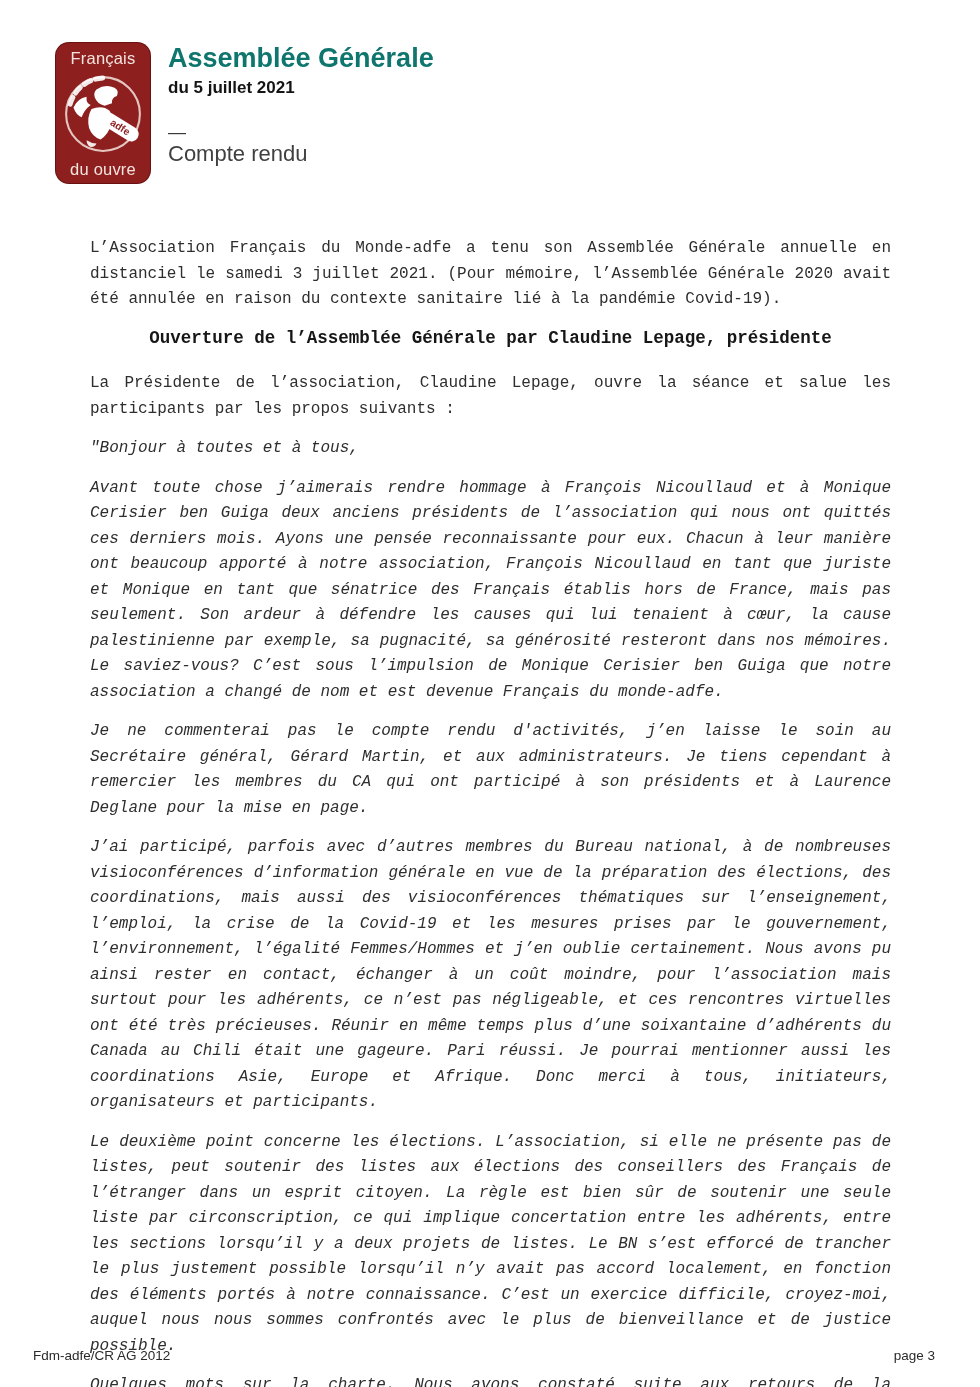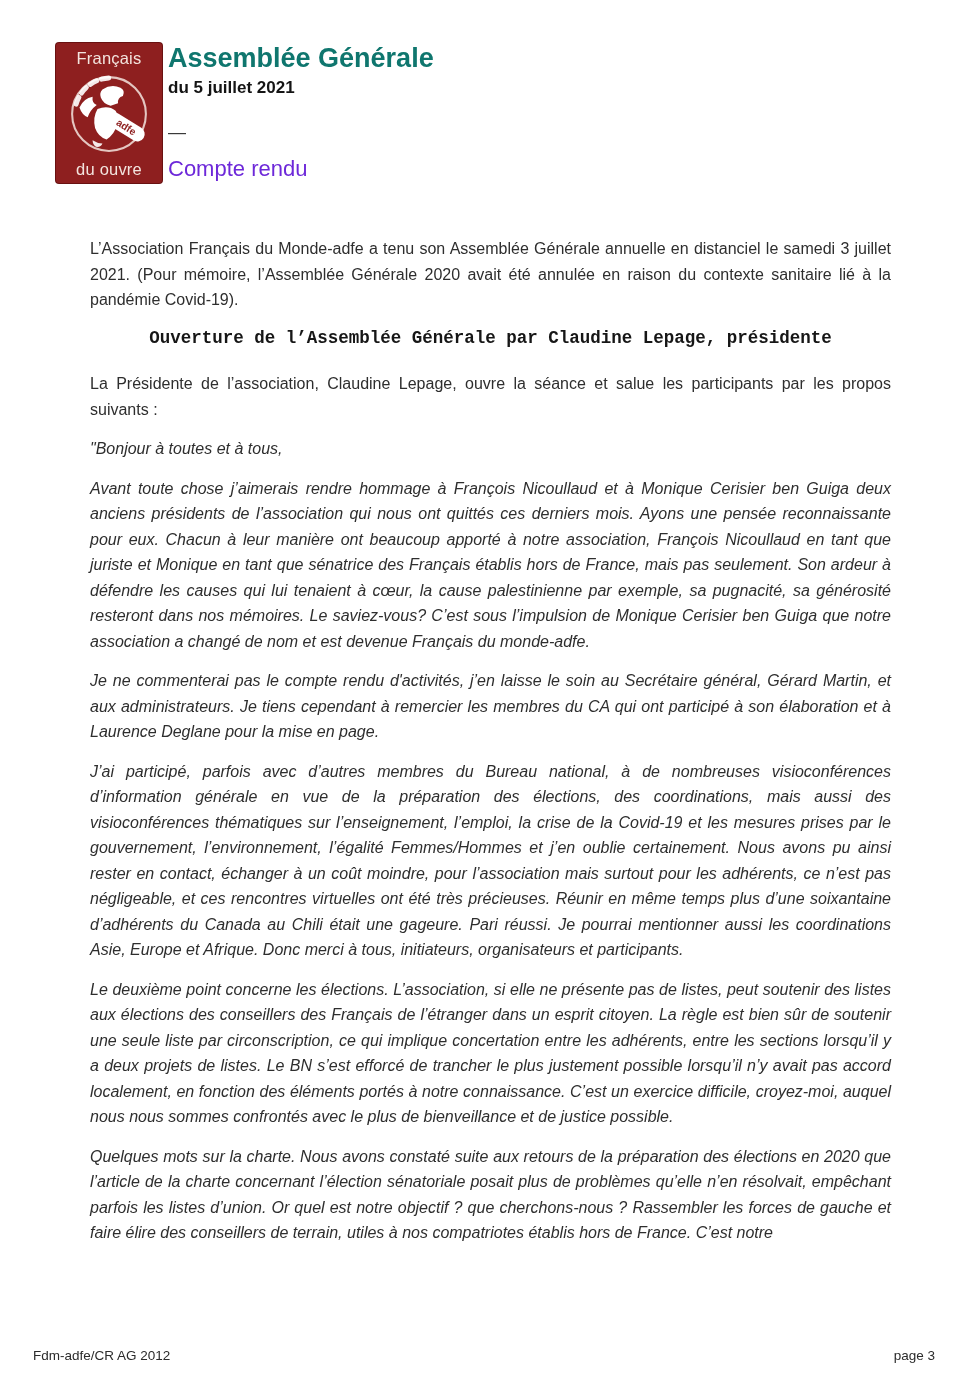--- a/index.html
+++ b/index.html
@@ -8,45 +8,46 @@
     width:980px; height:1387px;
     background:#ffffff;
     font-family:"Liberation Sans", sans-serif;
     color:#2e2e2e;
     overflow:hidden;
   }
 
   
   .logo {
     position:absolute; left:55px; top:42px;
-    width:108px; height:142px;
-    border-radius:4px;
+    width:96px; height:142px;
+    border-radius:14px;
     box-sizing:border-box;
     border:1px solid rgba(60,0,0,.45);
     display:flex; flex-direction:column;
     align-items:center; justify-content:space-between;
     padding:7px 0 6px;
   }
   .logo-word { color:#f3e4de; font-size:16.5px; line-height:1; letter-spacing:.2px; }
   .logo-globe { width:82px; height:82px; margin:-3px 0 -4px; }
 
   .title-block { position:absolute; left:168px; top:44px; }
   .doc-title  { font-size:27px; font-weight:700; color:#0f766e; line-height:1.1; }
   .doc-date   { font-size:17px; font-weight:700; color:#141414; margin-top:4px; }
   .doc-dash   { font-size:18px; color:#3a3a3a; margin-top:25px; line-height:1; }
-  .doc-subtitle { font-size:22px; color:#6d28d9; margin-top:15px; }
+  .doc-subtitle { font-size:22px; color:#404040; margin-top:0; }
 
   
   .content { position:absolute; left:90px; top:236px; width:801px; }
   .content p {
     margin:0 0 14px 0;
     text-align:justify;
     font-size:16px;
     line-height:25.5px;
     color:#2e2e2e;
+    font-family:Liberation Mono, monospace;
   }
   .section-heading {
     text-align:center;
     font-weight:700;
     font-size:17.5px;
     color:#161616;
     margin:12px 0 22px 0;
     line-height:1.3;
     font-family:Liberation Mono, monospace;
   }
@@ -90,21 +91,21 @@
     <div class="doc-dash">—</div>
     <div class="doc-subtitle">Compte rendu</div>
   </div>
 
   <div class="content">
     <p>L’Association Français du Monde-adfe a tenu son Assemblée Générale annuelle en distanciel le samedi 3 juillet 2021. (Pour mémoire, l’Assemblée Générale 2020 avait été annulée en raison du contexte sanitaire lié à la pandémie Covid-19).</p>
     <h2 class="section-heading">Ouverture de l’Assemblée Générale par Claudine Lepage, présidente</h2>
     <p>La Présidente de l’association, Claudine Lepage, ouvre la séance et salue les participants par les propos suivants :</p>
     <p class="speech">"Bonjour à toutes et à tous,</p>
     <p class="speech">Avant toute chose j’aimerais rendre hommage à François Nicoullaud et à Monique Cerisier ben Guiga deux anciens présidents de l’association qui nous ont quittés ces derniers mois. Ayons une pensée reconnaissante pour eux. Chacun à leur manière ont beaucoup apporté à notre association, François Nicoullaud en tant que juriste et Monique en tant que sénatrice des Français établis hors de France, mais pas seulement. Son ardeur à défendre les causes qui lui tenaient à cœur, la cause palestinienne par exemple, sa pugnacité, sa générosité resteront dans nos mémoires. Le saviez-vous? C’est sous l’impulsion de Monique Cerisier ben Guiga que notre association a changé de nom et est devenue Français du monde-adfe.</p>
-    <p class="speech">Je ne commenterai pas le compte rendu d'activités, j’en laisse le soin au Secrétaire général, Gérard Martin, et aux administrateurs. Je tiens cependant à remercier les membres du CA  qui ont participé à son élaboration et à Laurence Deglane pour la mise en page.</p>
+    <p class="speech">Je ne commenterai pas le compte rendu d'activités, j’en laisse le soin au Secrétaire général, Gérard Martin, et aux administrateurs. Je tiens cependant à remercier les membres du CA  qui ont participé à son présidents et à Laurence Deglane pour la mise en page.</p>
     <p class="speech">J’ai participé, parfois avec d’autres membres du Bureau national, à de nombreuses visioconférences d’information générale en vue de la préparation des élections, des coordinations, mais aussi des visioconférences thématiques sur l’enseignement, l’emploi, la crise de la Covid-19 et les mesures prises par le gouvernement, l’environnement, l’égalité Femmes/Hommes et j’en oublie certainement. Nous avons pu ainsi rester en contact, échanger à un coût moindre, pour l’association mais surtout pour les adhérents, ce n’est pas négligeable, et ces rencontres virtuelles ont été très précieuses. Réunir en même temps plus d’une soixantaine d’adhérents du Canada au Chili était une gageure. Pari réussi. Je pourrai mentionner aussi les coordinations Asie, Europe et Afrique. Donc merci à tous, initiateurs, organisateurs et participants.</p>
     <p class="speech">Le deuxième point concerne les élections. L’association, si elle ne présente pas de listes, peut soutenir des listes aux élections des conseillers des Français de l’étranger dans un esprit citoyen. La règle est bien sûr de soutenir une seule liste par circonscription, ce qui implique concertation entre les adhérents, entre les sections lorsqu’il y a deux projets de listes. Le BN s’est efforcé de trancher le plus justement  possible lorsqu’il n’y avait pas accord localement, en fonction des éléments portés à notre connaissance. C’est un exercice difficile, croyez-moi, auquel nous nous sommes confrontés avec le plus de bienveillance et de justice possible.</p>
     <p class="speech">Quelques mots sur la charte. Nous avons constaté suite aux retours de la préparation des élections en 2020 que l’article de la charte concernant l’élection sénatoriale posait plus de problèmes qu’elle n’en résolvait, empêchant parfois les listes d’union. Or quel est notre objectif ? que cherchons-nous ? Rassembler les forces de gauche et faire élire des conseillers de terrain, utiles à nos compatriotes établis hors de France. C’est notre</p>
   </div>
 
   <div class="footer">
     <span>Fdm-adfe/CR AG 2012</span>
     <span>page 3</span>
   </div>
 

